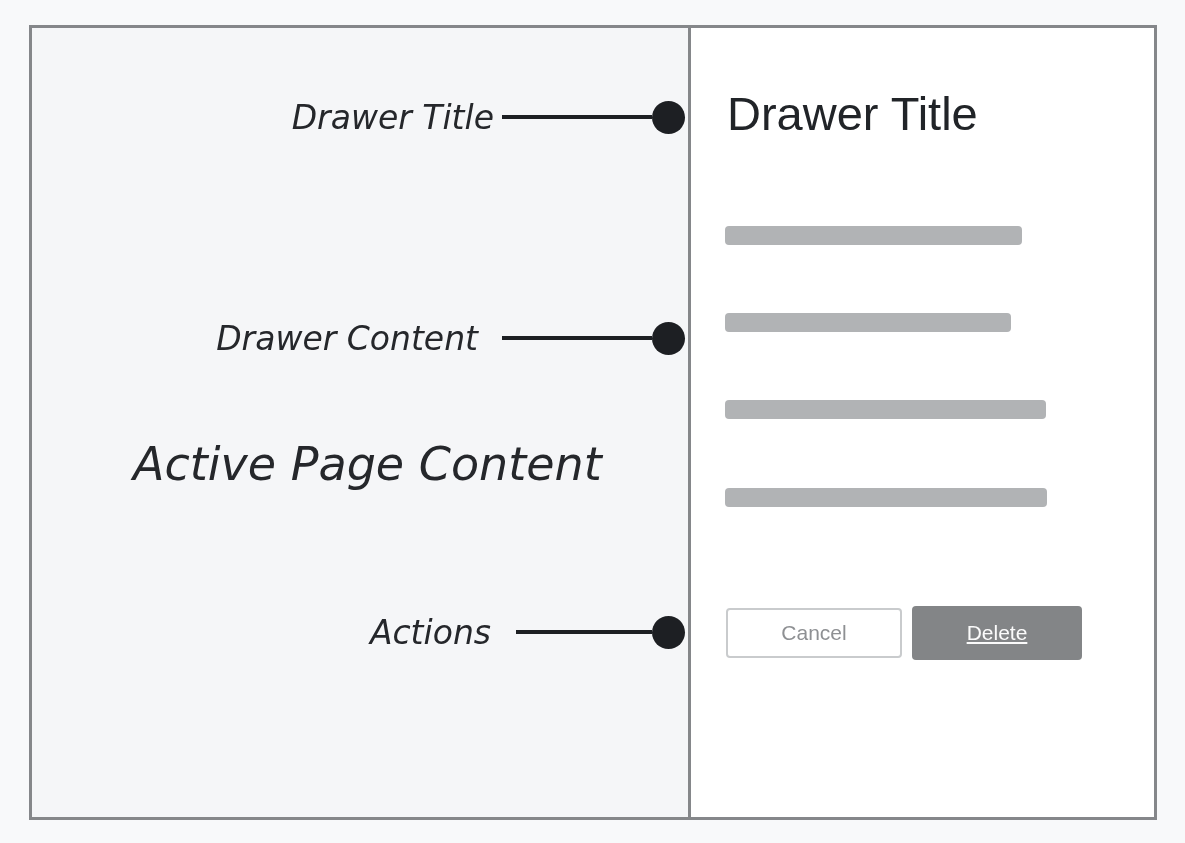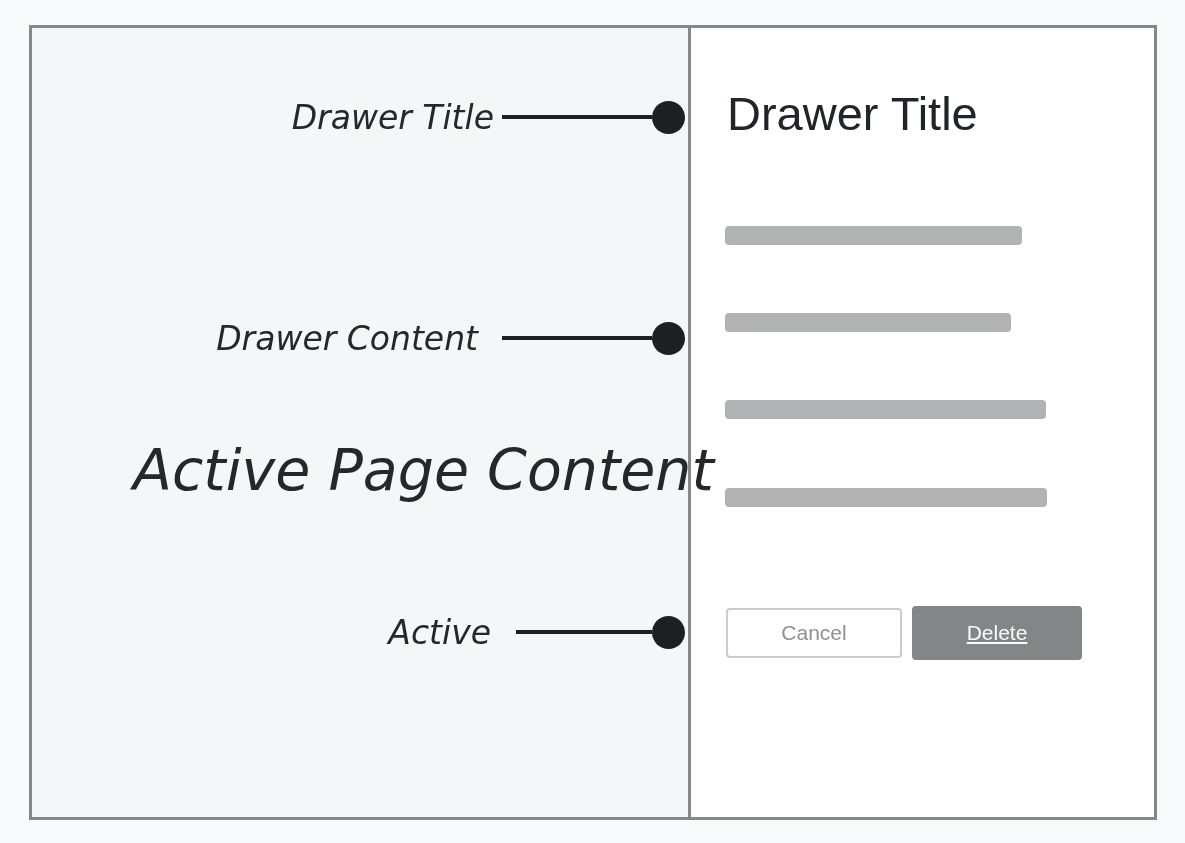--- a/index.html
+++ b/index.html
@@ -125,21 +125,21 @@
   .ann-content .line { width: 150px; margin-left: 24px; }
   .ann-actions { top: 610px; }
   .ann-actions .line { width: 136px; margin-left: 25px; }
 
   .active-page-label {
     position: absolute;
     left: 133px;
     top: 437px;
     font-family: "DejaVu Sans", sans-serif;
     font-style: italic;
-    font-size: 57px;
+    font-size: 46px;
     color: #25272b;
     white-space: nowrap;
   }
 </style>
 </head>
 <body>
 
 <div class="canvas">
 
   <div class="frame">
@@ -164,20 +164,20 @@
     <div class="dot"></div>
   </div>
 
   <div class="annotation ann-content">
     <span class="label">Drawer Content</span>
     <div class="line"></div>
     <div class="dot"></div>
   </div>
 
   <div class="annotation ann-actions">
-    <span class="label">Active</span>
+    <span class="label">Actions</span>
     <div class="line"></div>
     <div class="dot"></div>
   </div>
 
   <div class="active-page-label">Active Page Content</div>
 
 </div>
 
 </body></html>

